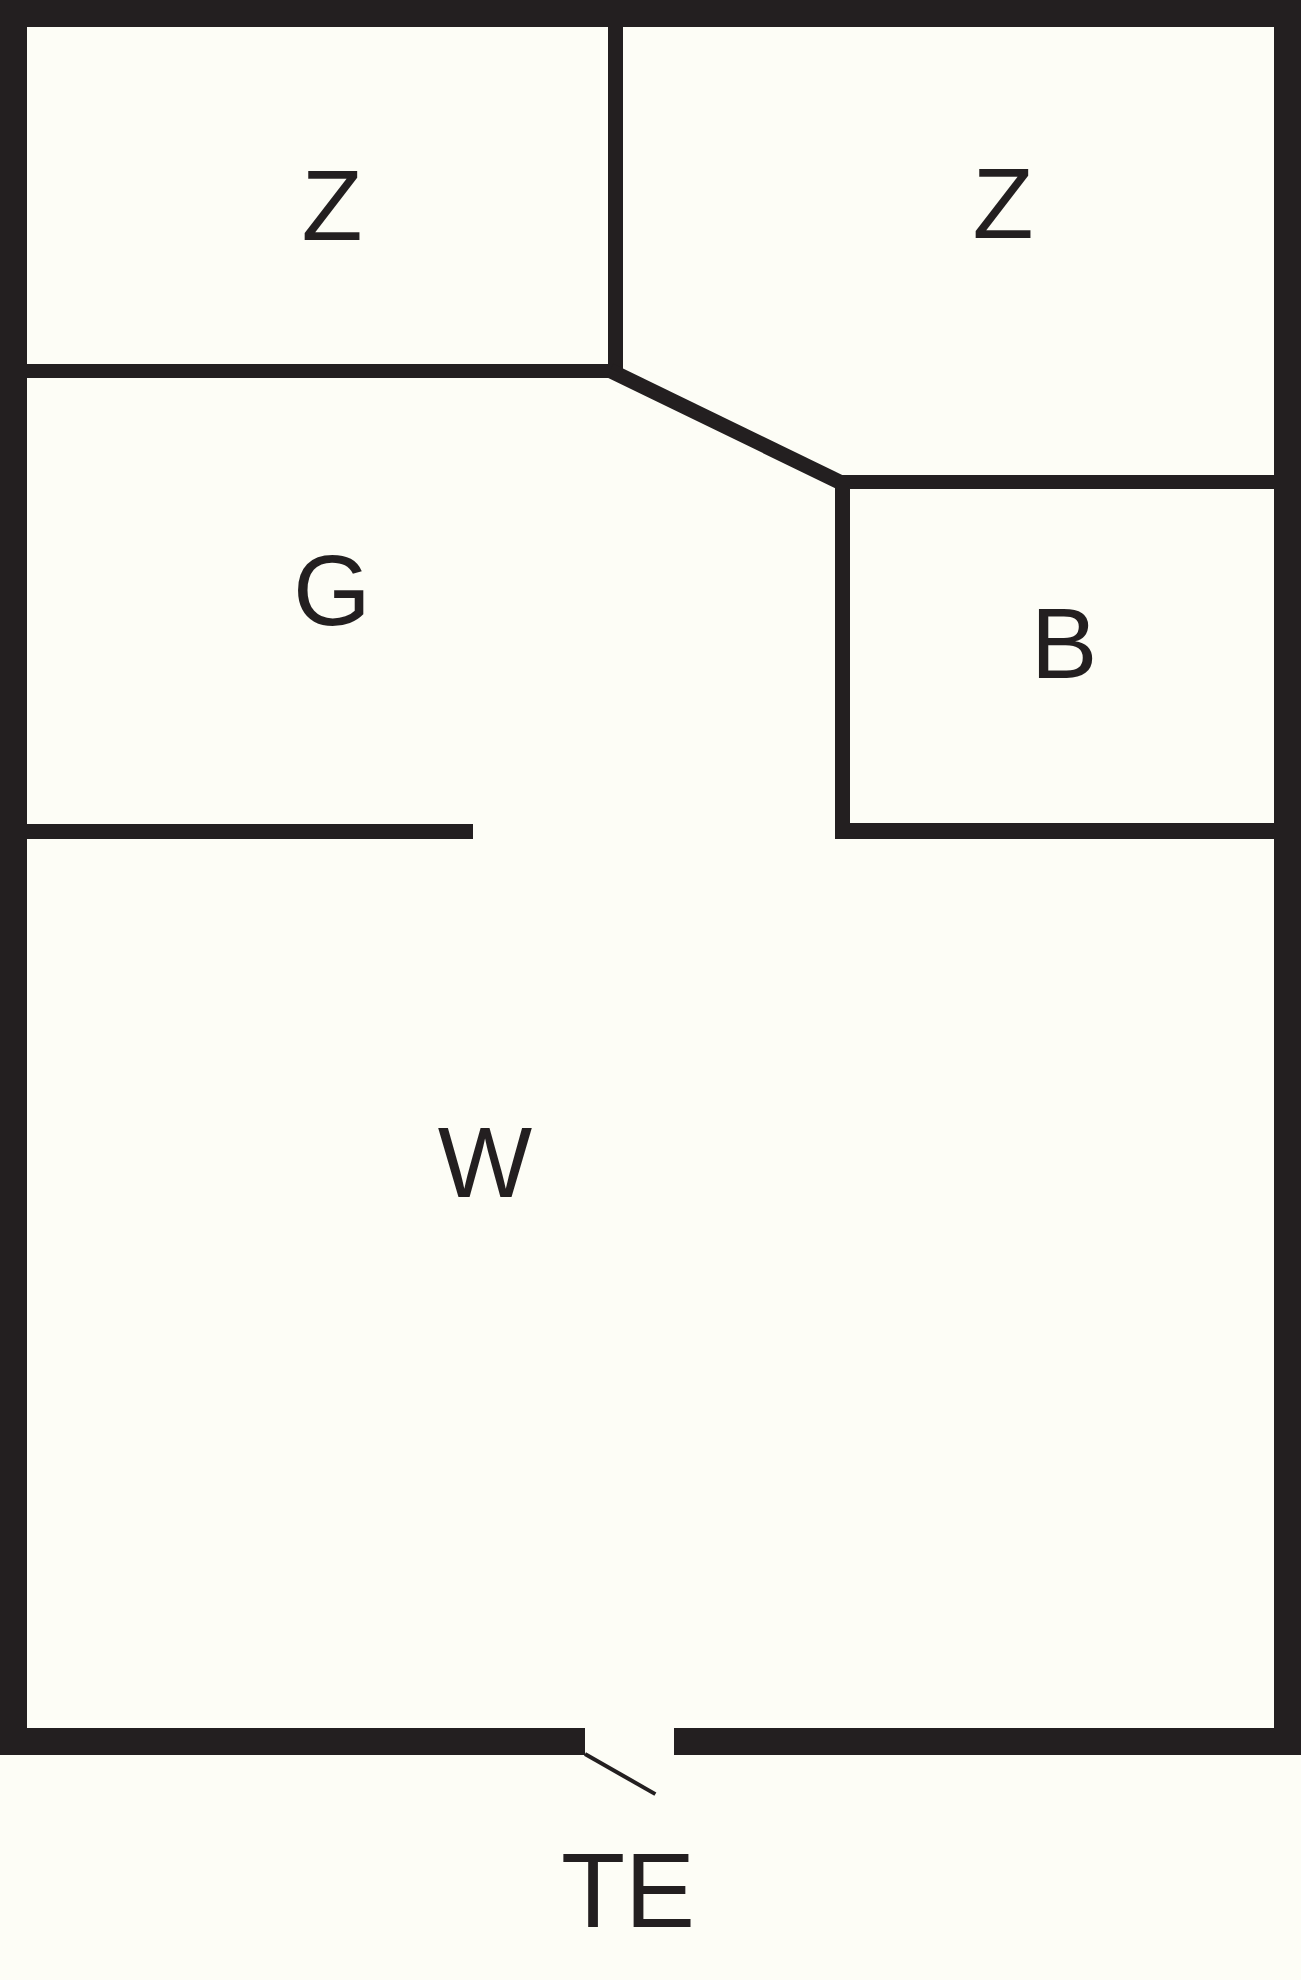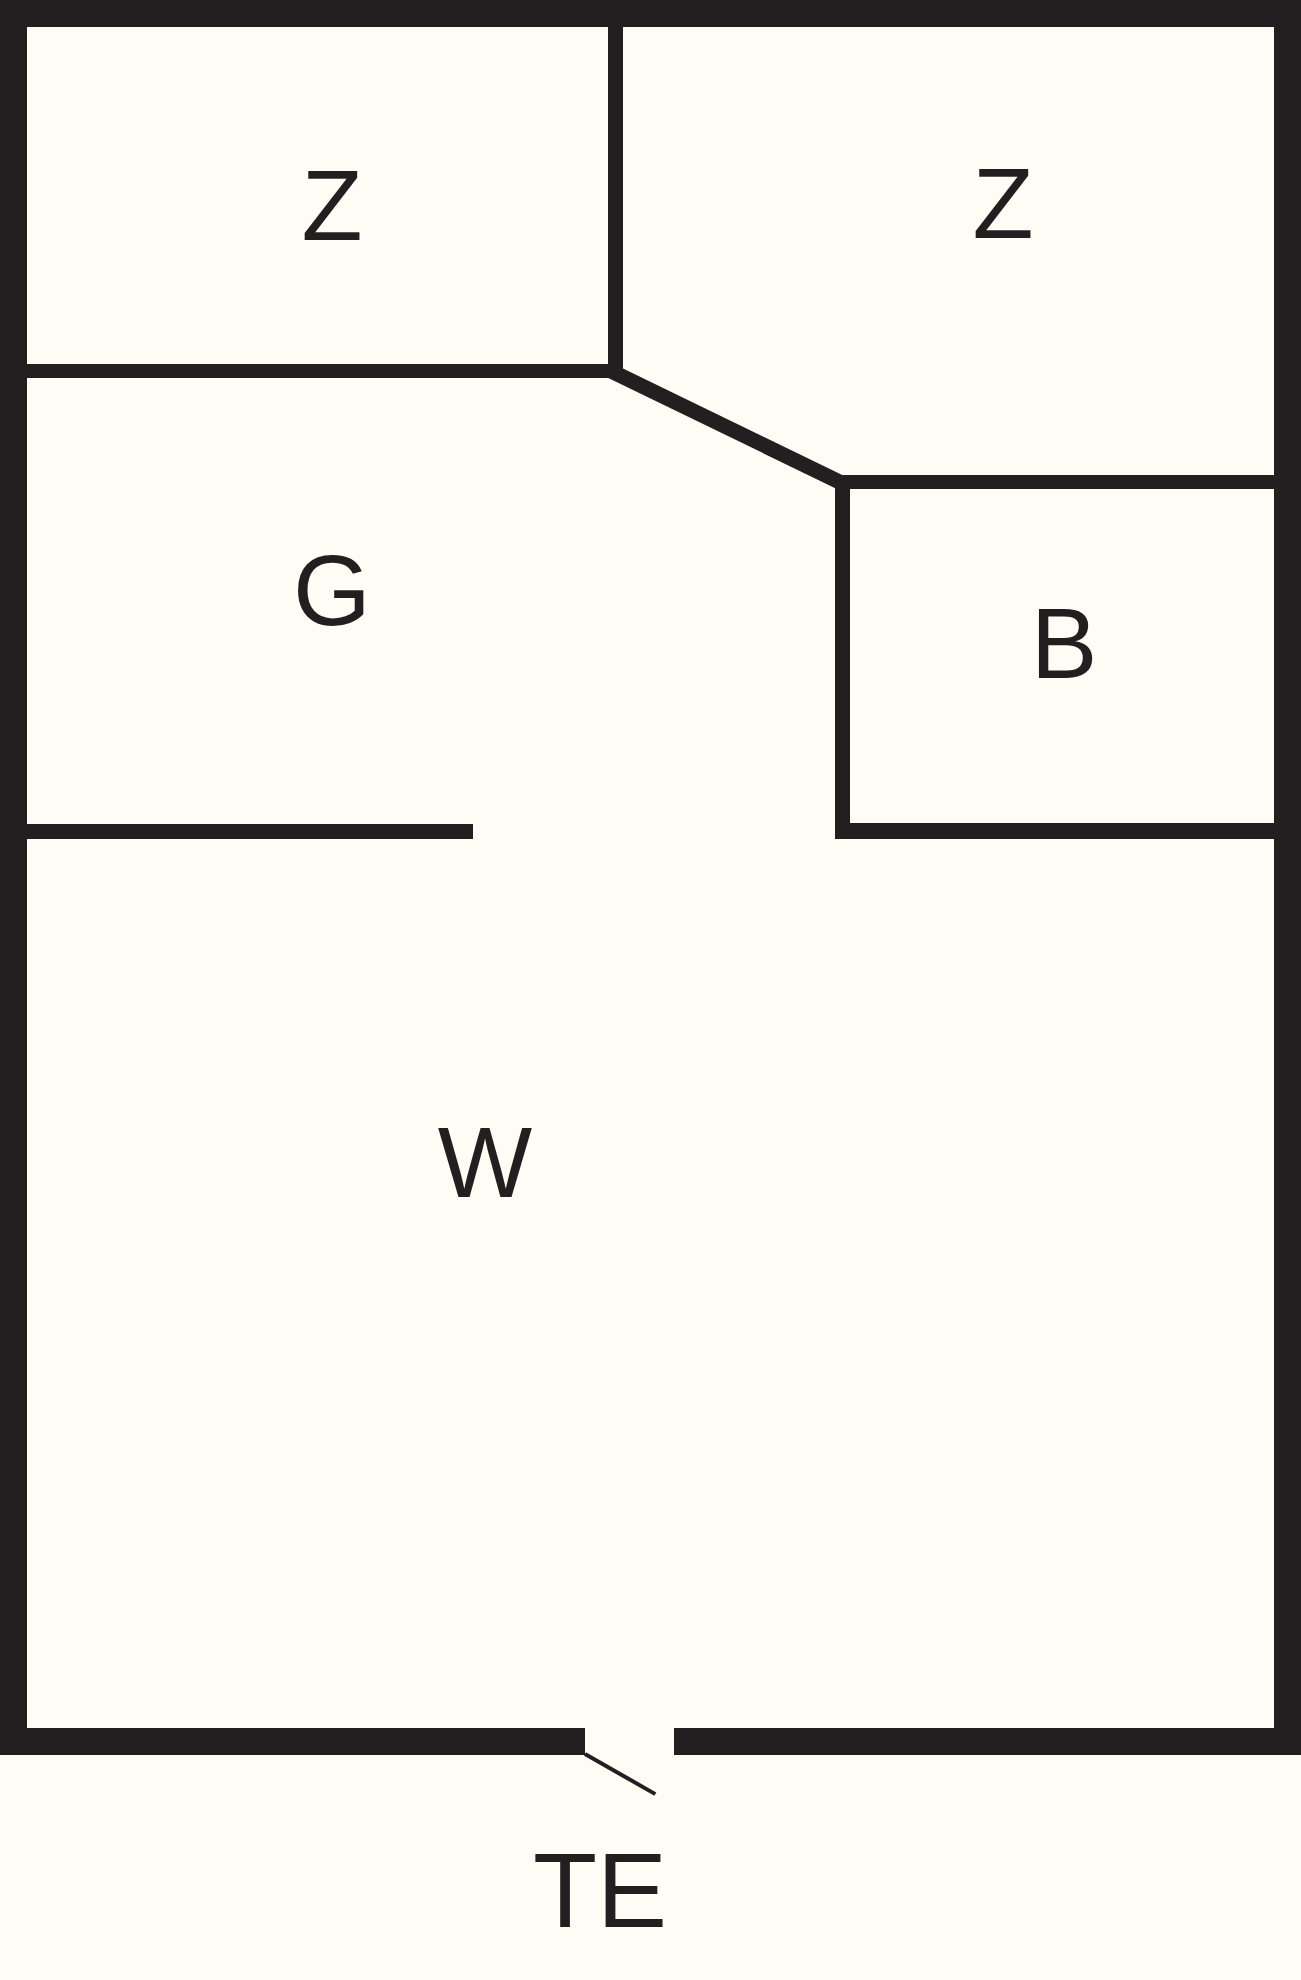--- a/index.html
+++ b/index.html
@@ -52,15 +52,15 @@
   <div class="wall" style="left:27px;top:824px;width:446px;height:15px;"></div>
 
   <div class="wall diag" style="left:585px;top:1752px;width:81px;height:4px;transform:rotate(29.7deg);"></div>
 
   <div class="label room-label" style="left:332px;top:205px;">Z</div>
   <div class="label room-label" style="left:1003px;top:203px;">Z</div>
   <div class="label room-label" style="left:332px;top:590px;">G</div>
   <div class="label room-label" style="left:1064px;top:643px;">B</div>
   <div class="label room-label" style="left:485px;top:1162px;">W</div>
 
-  <div class="label entrance-label" style="left:600px;top:1890px;">TE</div>
+  <div class="label entrance-label" style="left:628px;top:1890px;">TE</div>
 
 </div>
 
 </body></html>

